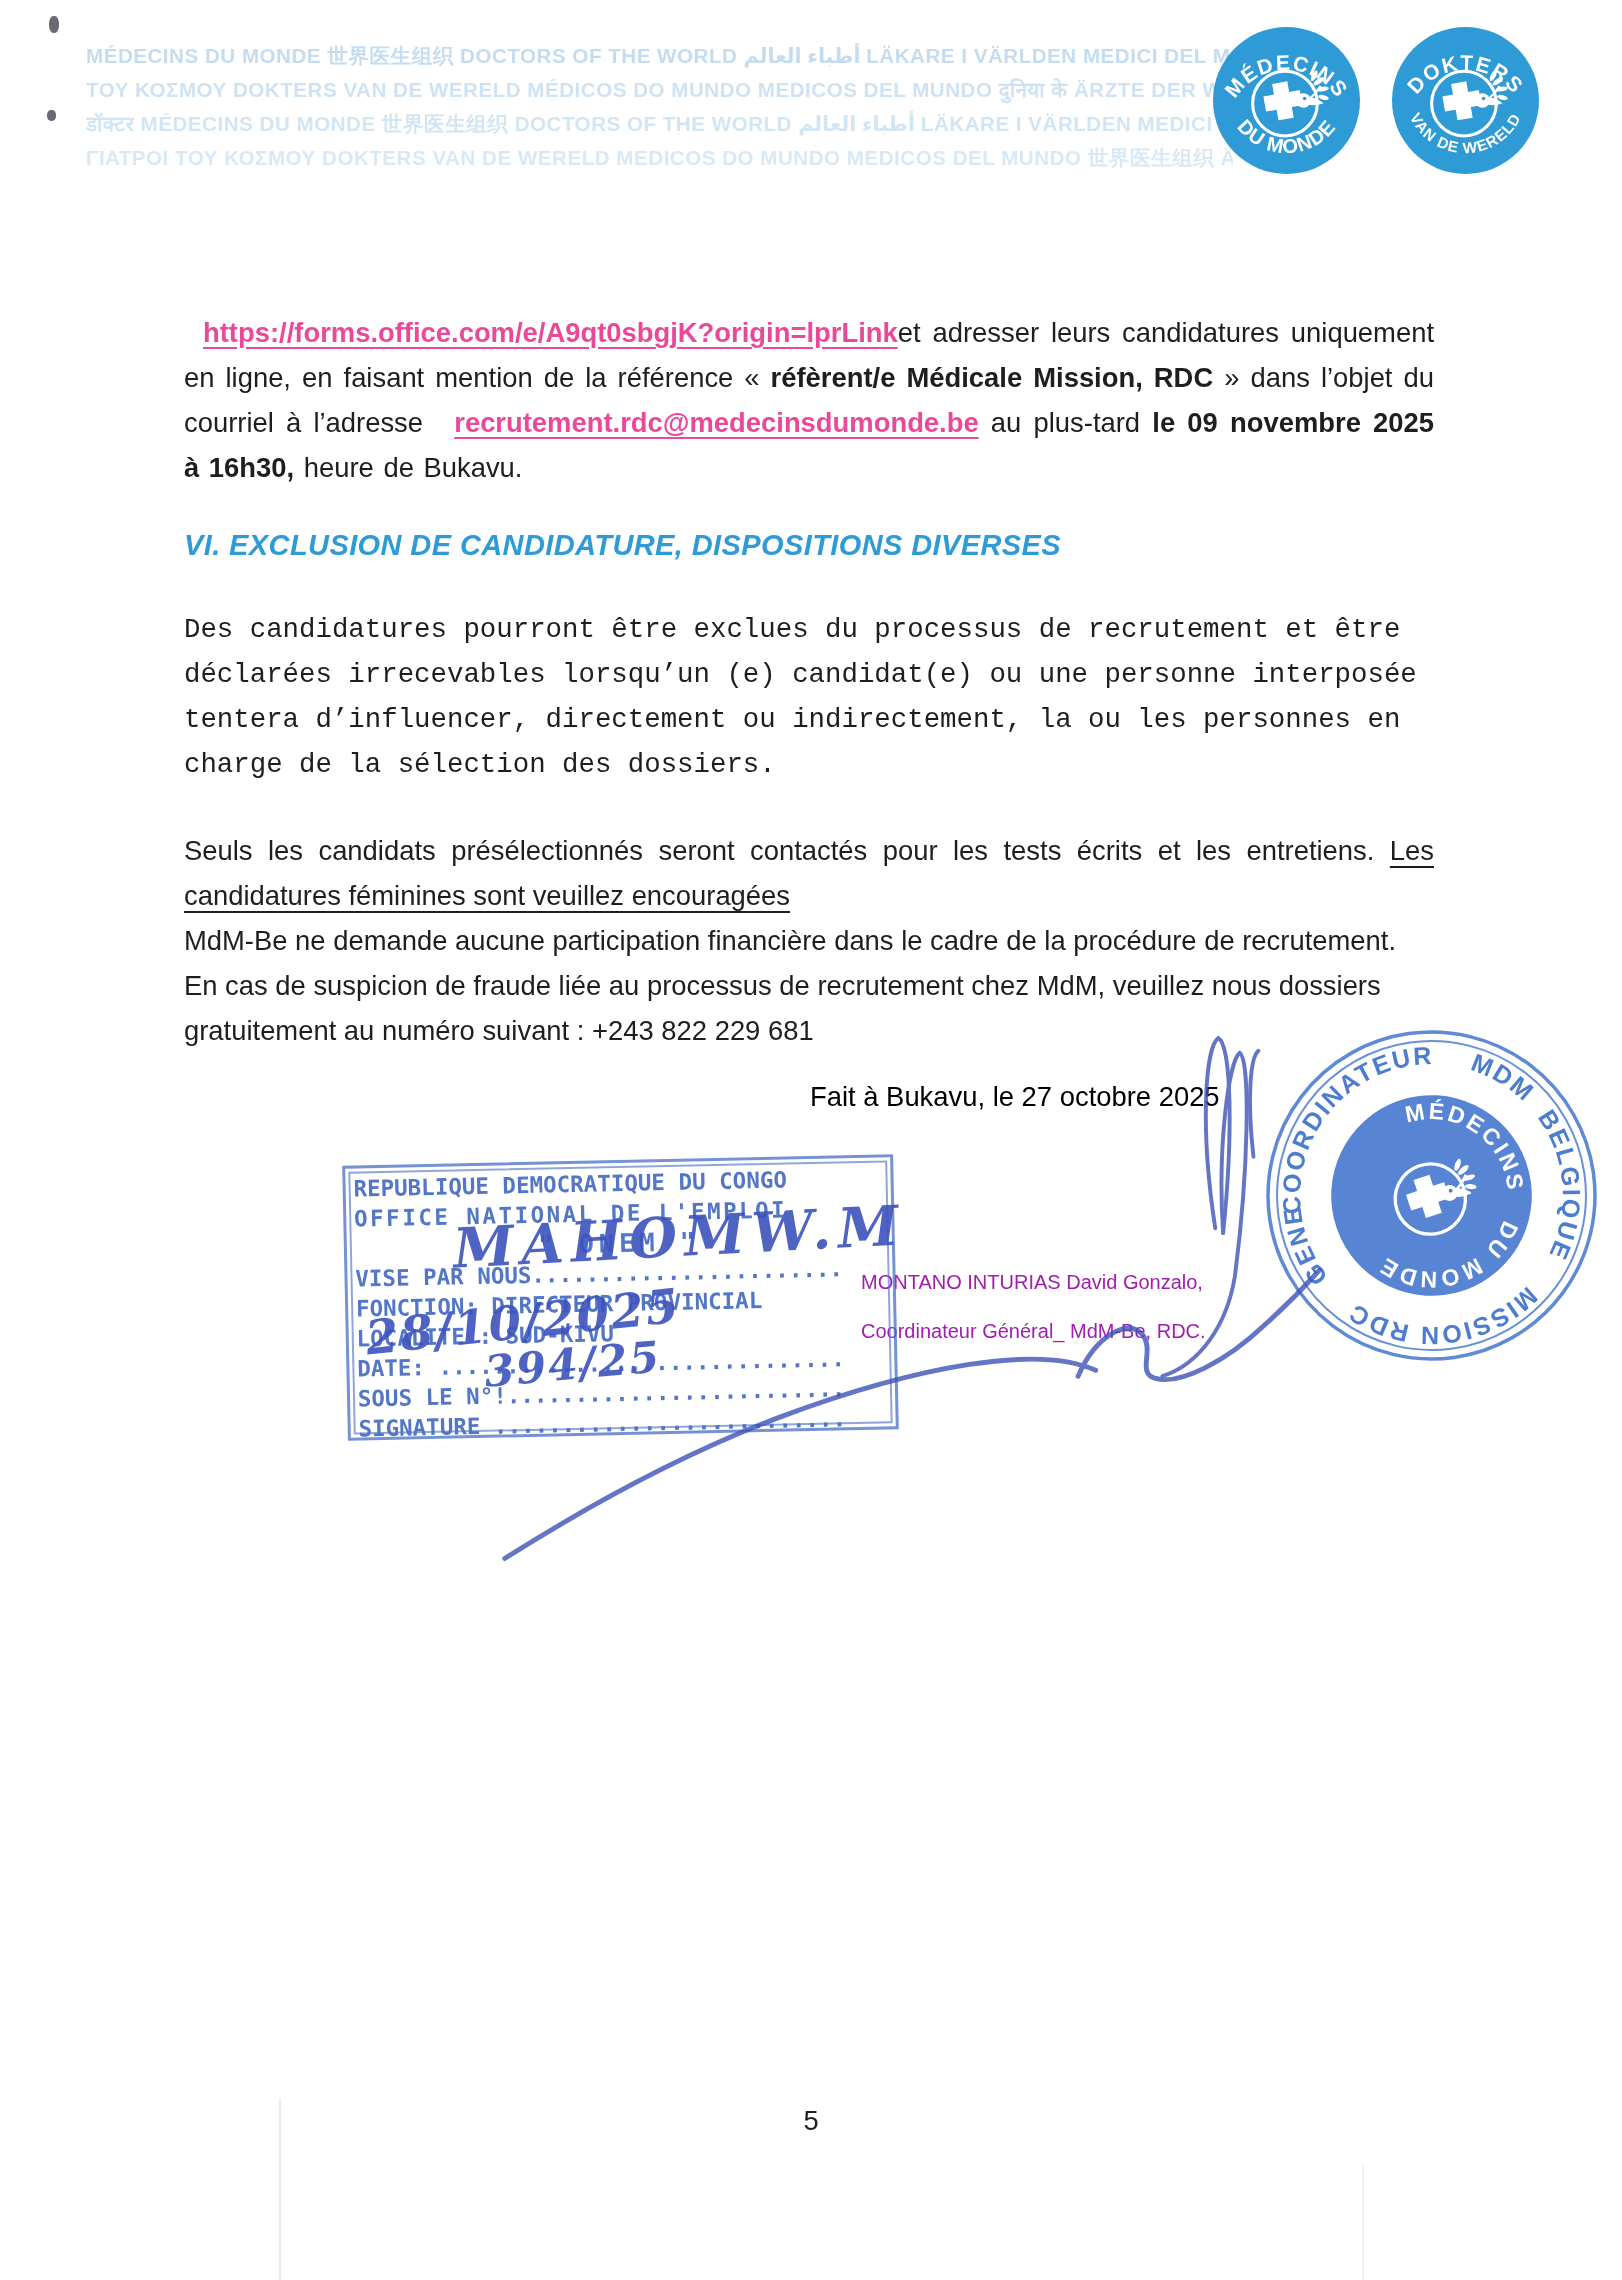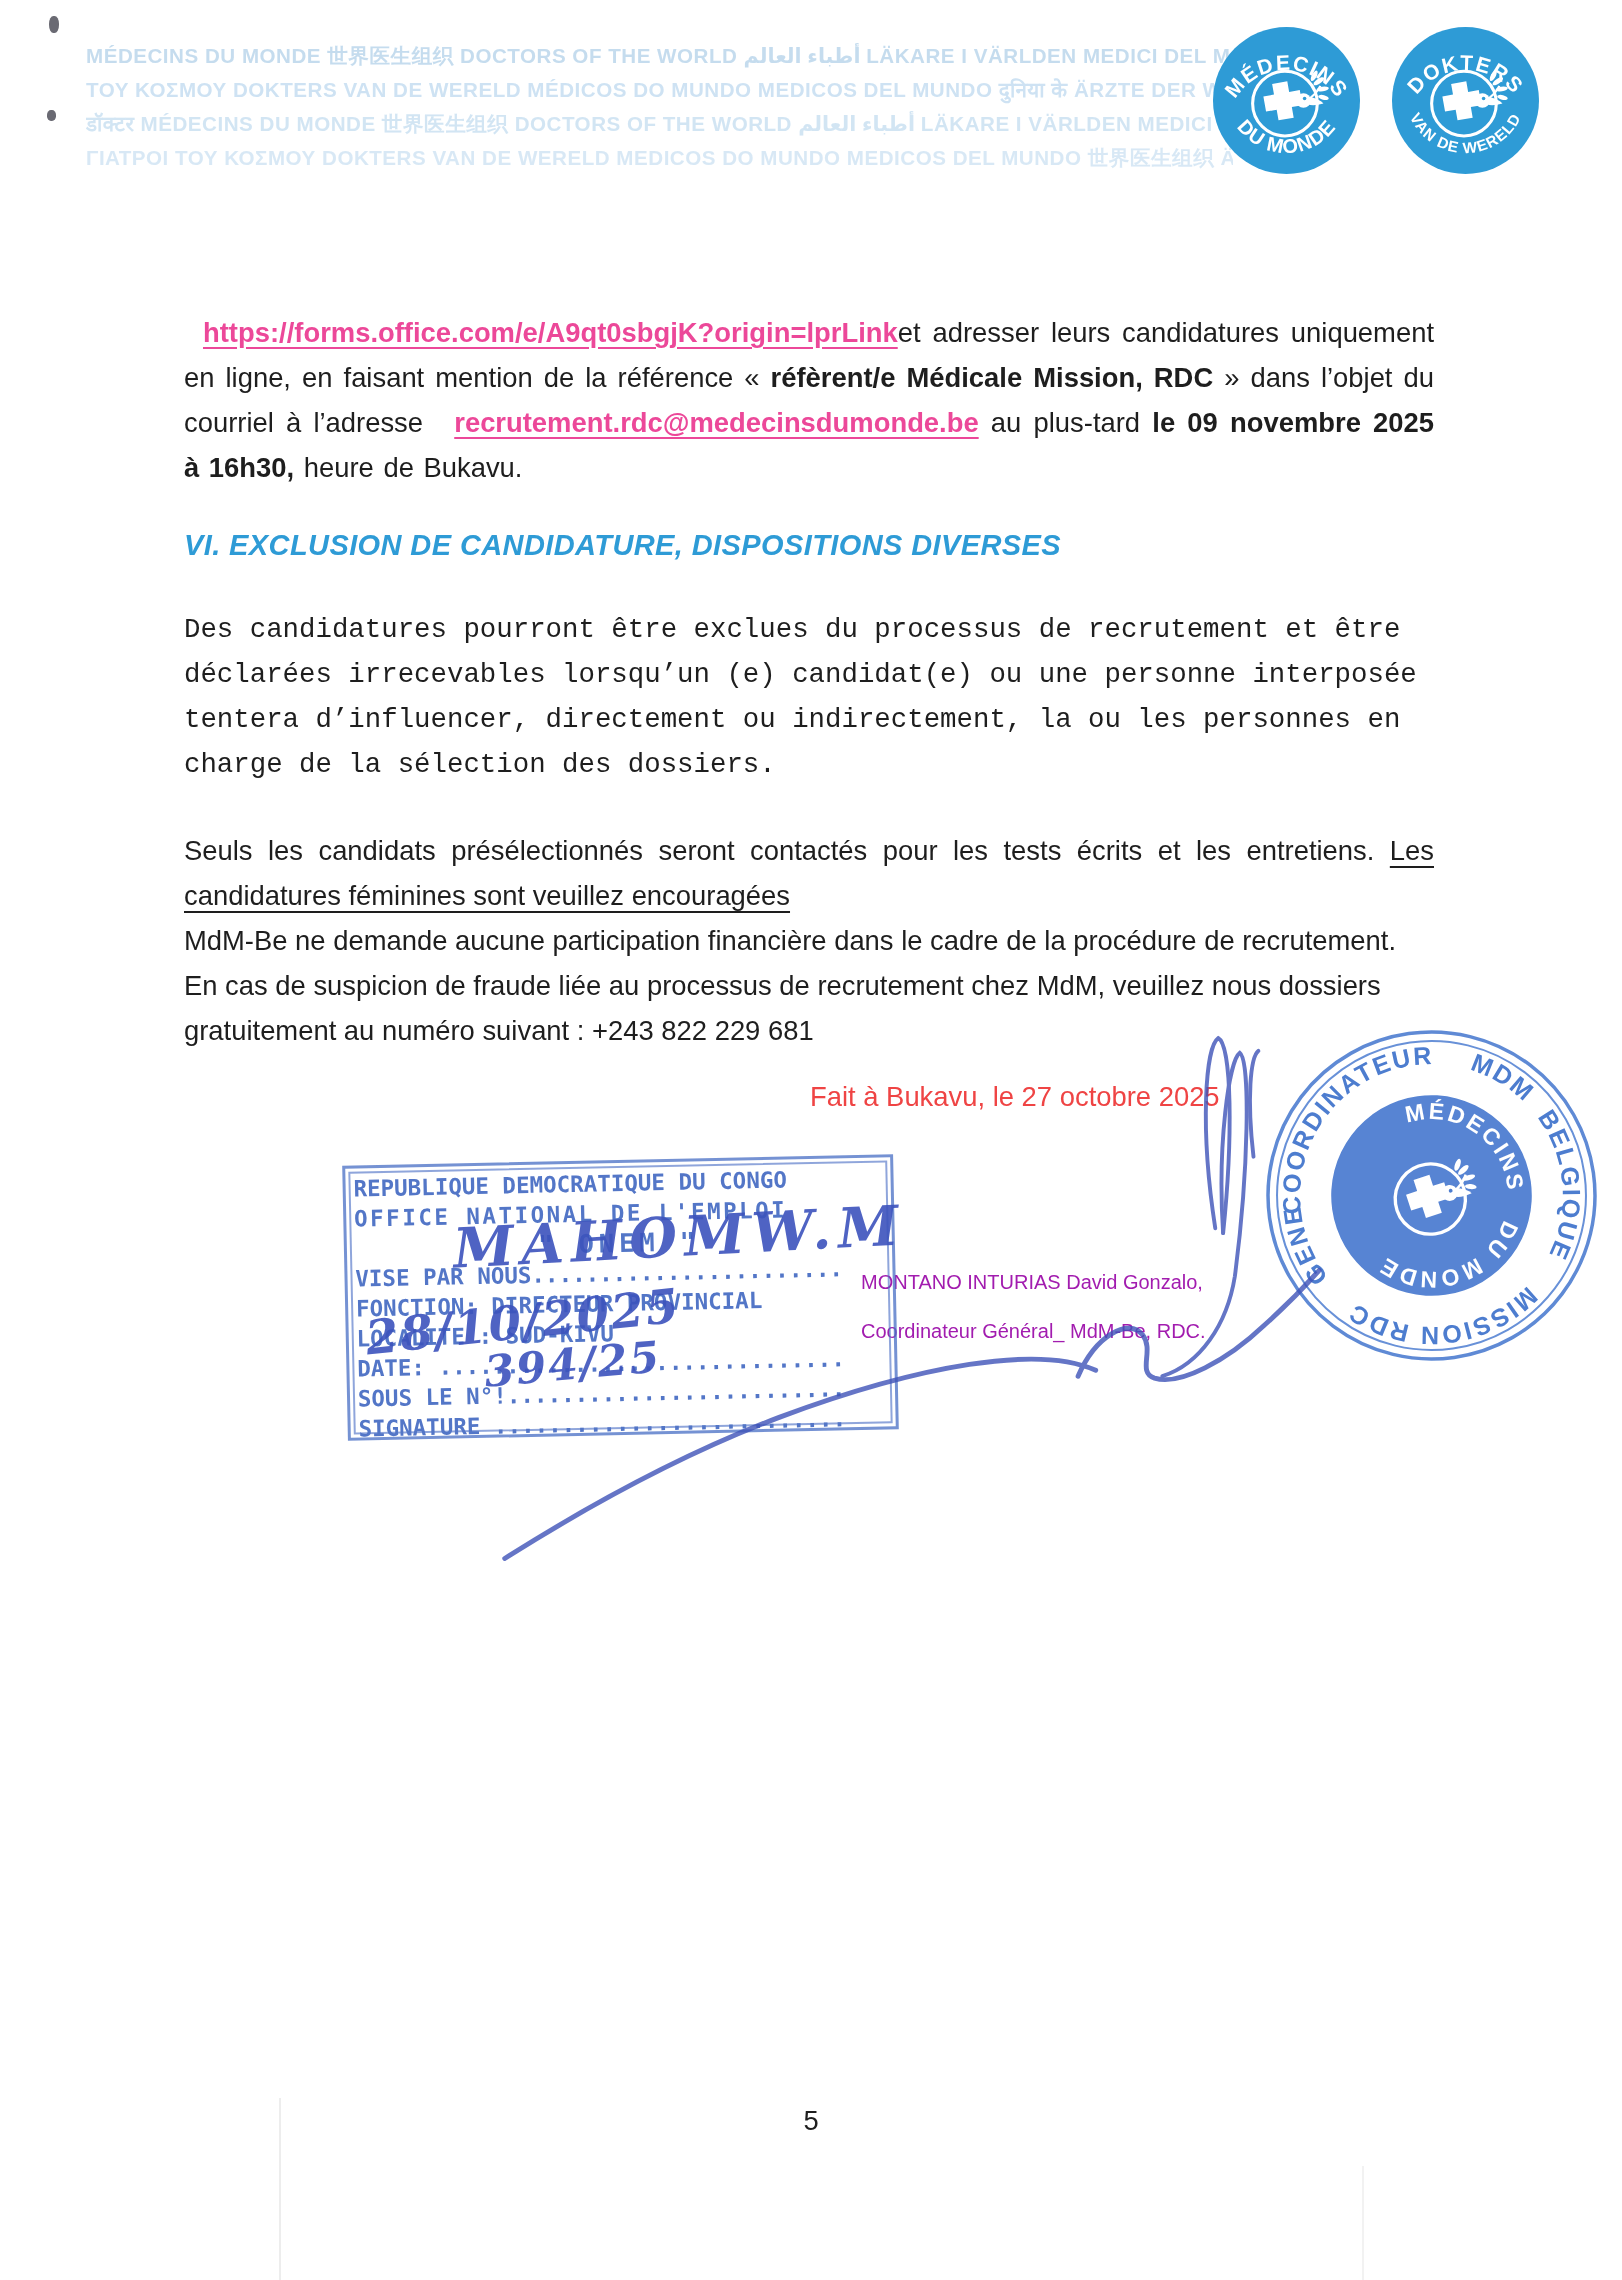--- a/index.html
+++ b/index.html
@@ -21,21 +21,21 @@
   .content p{margin:0;}
   .p-intro{margin-bottom:39px !important;}
   .p-link{text-align:justify;word-spacing:2px;margin-bottom:33px !important;}
   .blue-link{color:#ec4899;font-weight:700;text-decoration:underline;text-underline-offset:4.9px;cursor:pointer;margin-left:19px;}
   .b{font-weight:700;}
   .heading-vi{color:#2E9BD6;font-weight:700;font-size:29px;letter-spacing:0.4px;margin-bottom:39px !important;font-style:italic;}
   .p-exclusion{margin-bottom:41px !important;font-family:Liberation Mono, monospace;}
   .just-line{text-align:justify;text-align-last:justify;white-space:normal;}
   .u{text-decoration:underline;text-underline-offset:5.9px;}
   
-  .fait{position:absolute;left:810px;top:1081px;font-size:27.4px;color:#ef4444;}
+  .fait{position:absolute;left:810px;top:1081px;font-size:27.4px;color:#000000;}
   .signer{position:absolute;left:861px;top:1258px;font-size:20px;line-height:49px;color:#a21caf;}
   
   .onem{position:absolute;left:345px;top:1160px;width:529px;height:259px;
         transform:rotate(-1.2deg);color:#4a6fc5;border:3.9px solid rgba(74,111,197,.8);
         padding:4.9px 7.8px;opacity:.95;}
   .onem::before{content:"";position:absolute;inset:2.9px;border:2px solid rgba(74,111,197,.65);pointer-events:none;}
   .onem .ln{font-family:"DejaVu Sans Mono",monospace;font-weight:700;font-size:22.5px;
             line-height:30px;white-space:nowrap;overflow:hidden;}
   .onem .ln-wide{letter-spacing:2.5px;}
   .onem .ln-center{text-align:center;font-size:25.5px;letter-spacing:4.9px;}

